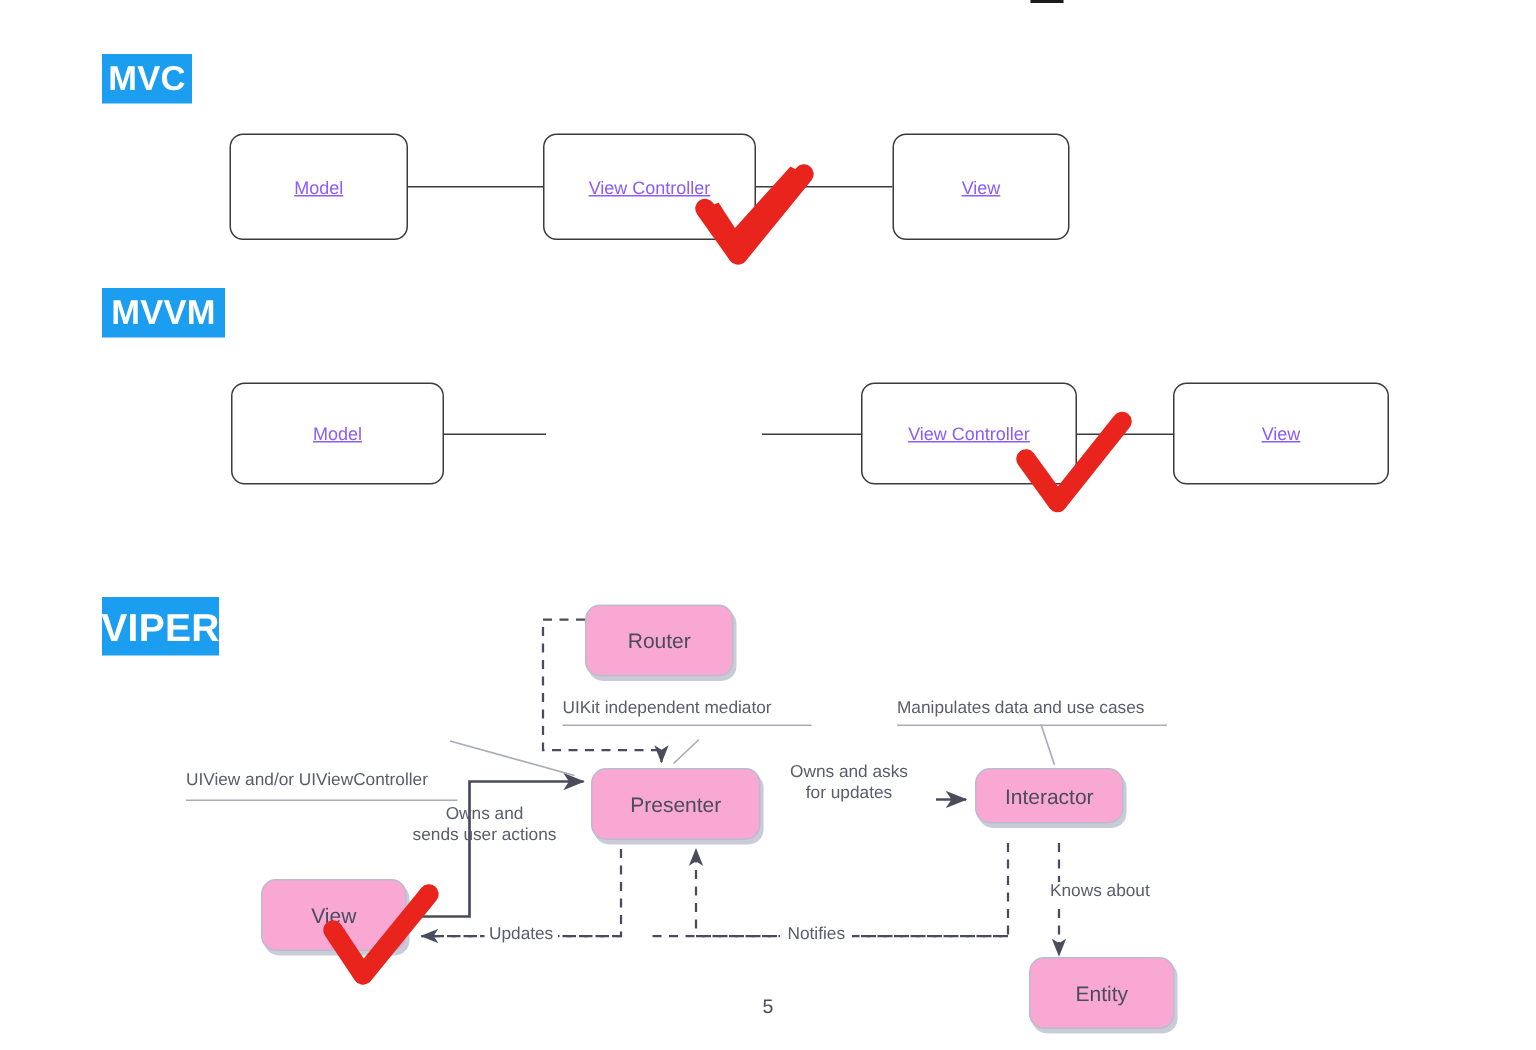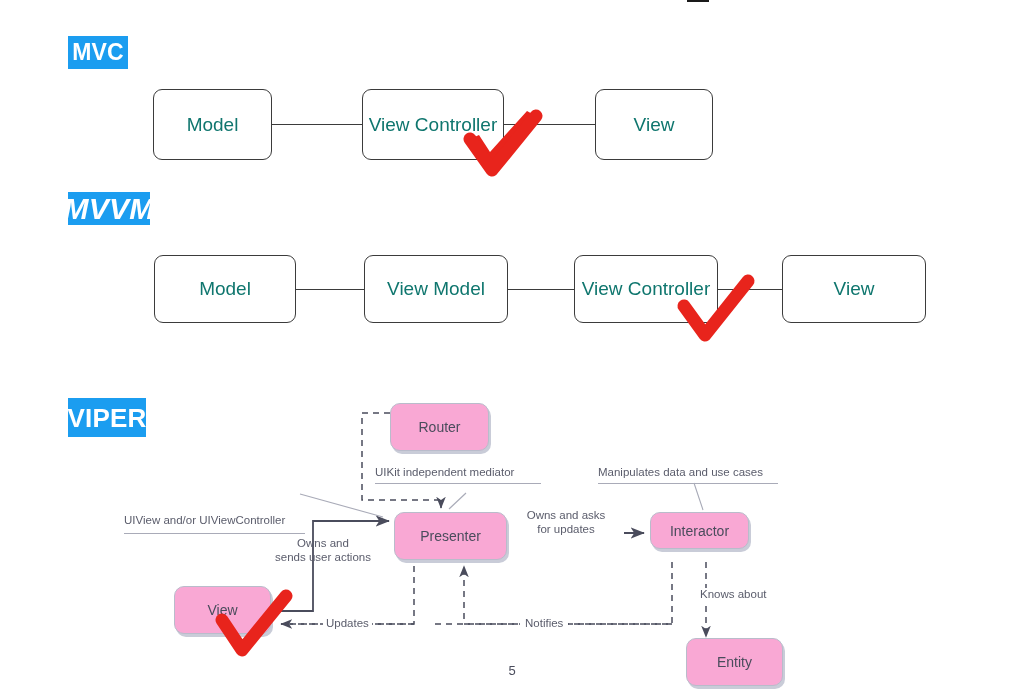--- a/index.html
+++ b/index.html
@@ -39,35 +39,36 @@
     background: #1b9df0;
     color: #ffffff;
     font-weight: bold;
     letter-spacing: 0.2px;
     display: flex;
     align-items: center;
     justify-content: center;
     line-height: 1;
   }
   .tag.mvc   { left: 68px;  top: 36px;  width: 60px; height: 33px; font-size: 23px; }
-  .tag.mvvm  { left: 68px;  top: 192px; width: 82px; height: 33px; font-size: 30px; font-style: italic; }
+  .tag.mvvm  { left: 68px;  top: 192px; width: 82px; height: 33px; font-size: 23px; }
   .tag.viper { left: 68px;  top: 398px; width: 78px; height: 39px; font-size: 26px; }
 
   
   .pbox {
     position: absolute;
     border: 1.2px solid #3b3b3b;
     border-radius: 9px;
     background: #fff;
     display: flex;
     align-items: center;
     justify-content: center;
-    font-size: 19px;
-    color: #0f766e;
+    font-size: 12px;
+    color: #8b5cf6;
     box-sizing: border-box;
+    text-decoration: underline;
   }
   
   .hline {
     position: absolute;
     height: 1.2px;
     background: #3b3b3b;
   }
 
   
   .vbox {
@@ -135,21 +136,20 @@
   <div class="pbox" style="left:362px; top:89px; width:142px; height:71px;">View Controller</div>
   <div class="pbox" style="left:595px; top:89px; width:118px; height:71px;">View</div>
 
   <div class="tag mvvm">MVVM</div>
 
   <div class="hline" style="left:296px; top:289px; width:68px;"></div>
   <div class="hline" style="left:508px; top:289px; width:66px;"></div>
   <div class="hline" style="left:718px; top:289px; width:64px;"></div>
 
   <div class="pbox" style="left:154px; top:255px; width:142px; height:68px;">Model</div>
-  <div class="pbox" style="left:364px; top:255px; width:144px; height:68px;">View Model</div>
   <div class="pbox" style="left:574px; top:255px; width:144px; height:68px;">View Controller</div>
   <div class="pbox" style="left:782px; top:255px; width:144px; height:68px;">View</div>
 
   <div class="tag viper">VIPER</div>
 
   <svg id="viper-svg" viewBox="0 0 1024 700" xmlns="http://www.w3.org/2000/svg">
     <defs>
       <marker id="arrow-solid" markerWidth="9" markerHeight="9" refX="7.5" refY="3.2" orient="auto" markerUnits="strokeWidth">
         <path d="M0,0 L8,3.2 L0,6.4 L2.1,3.2 z" fill="#4a4c5c"></path>
       </marker>

